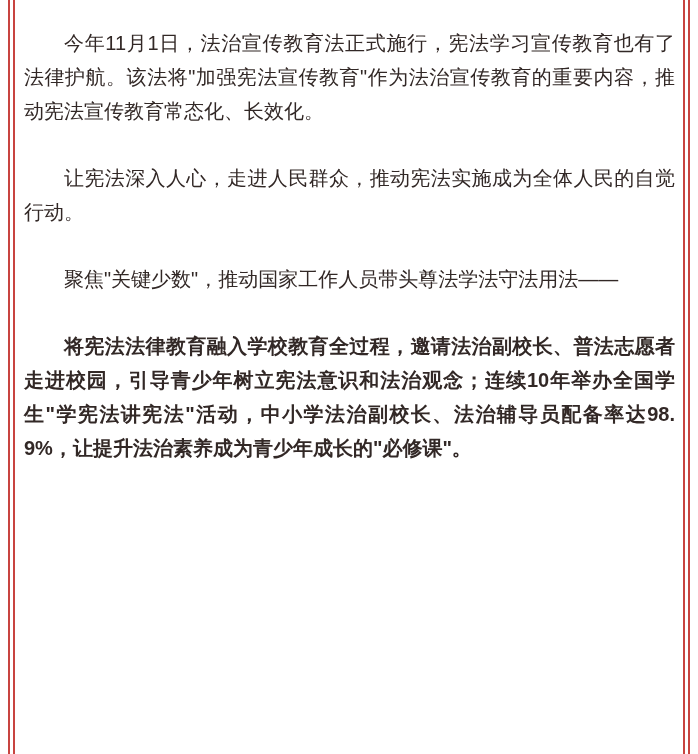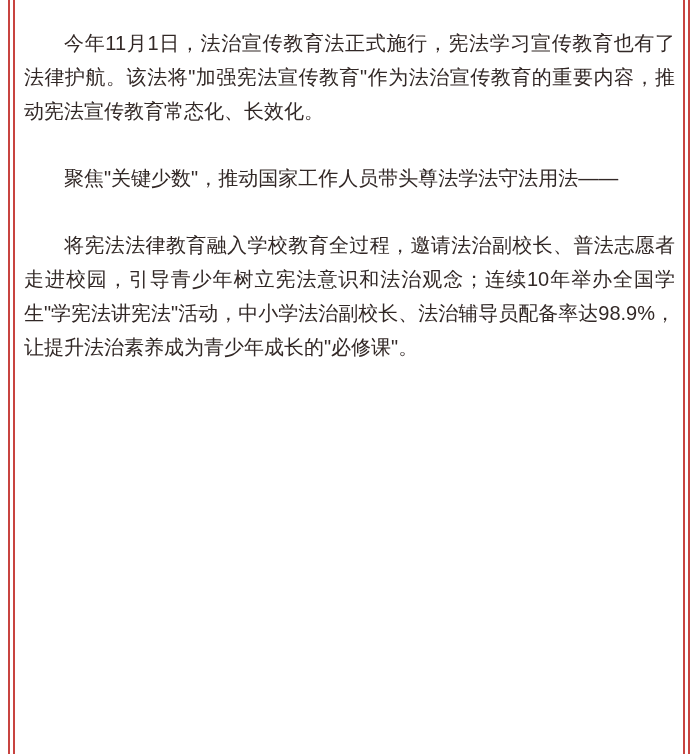--- a/index.html
+++ b/index.html
@@ -30,25 +30,27 @@
     font-size: 20px;
     line-height: 34px;
     color: #322826;
     text-align: justify;
     text-justify: inter-ideograph;
     text-indent: 2em;
     word-break: break-all;
   }
   .para:last-child {
     margin-bottom: 16px;
+    font-weight: bold;
   }
 </style>
 </head>
 <body>
 
 <div class="page">
   <div class="content">
     <p class="para">今年11月1日，法治宣传教育法正式施行，宪法学习宣传教育也有了法律护航。该法将"加强宪法宣传教育"作为法治宣传教育的重要内容，推动宪法宣传教育常态化、长效化。</p>
+    <p class="para">让宪法深入人心，走进人民群众，推动宪法实施成为全体人民的自觉行动。</p>
     <p class="para">聚焦"关键少数"，推动国家工作人员带头尊法学法守法用法——</p>
     <p class="para">将宪法法律教育融入学校教育全过程，邀请法治副校长、普法志愿者走进校园，引导青少年树立宪法意识和法治观念；连续10年举办全国学生"学宪法讲宪法"活动，中小学法治副校长、法治辅导员配备率达98.9%，让提升法治素养成为青少年成长的"必修课"。</p>
 
   </div>
 </div>
 
 </body></html>

